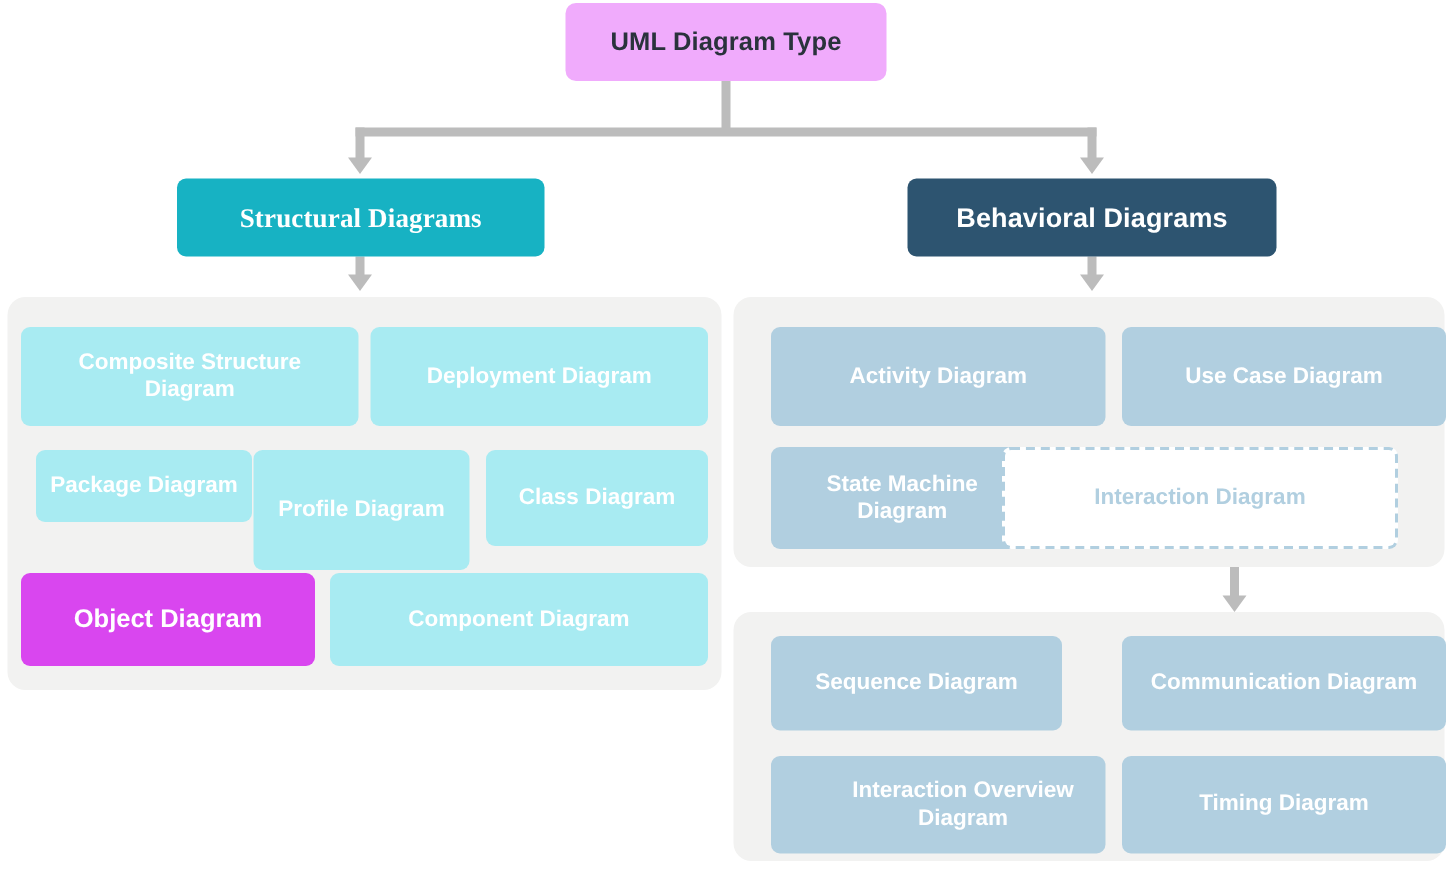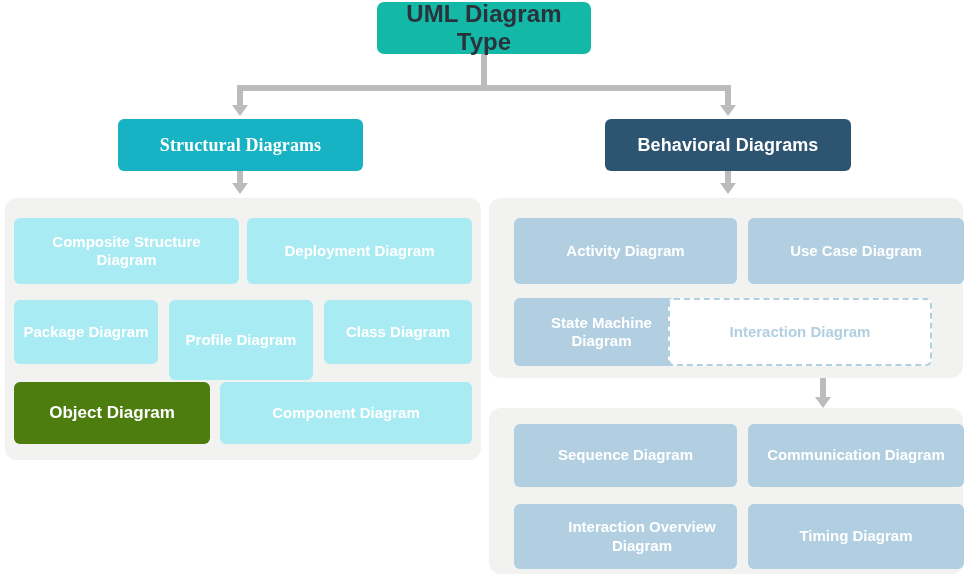--- a/index.html
+++ b/index.html
@@ -29,23 +29,23 @@
     display:flex;align-items:center;justify-content:center;
     text-align:center;
     border-radius:6px;
     font-weight:bold;
     line-height:1.16;
     letter-spacing:.1px;
     padding:4px 8px;
   }
 
   .root{
-    background:#14b8a6;
+    background:#f0abfc;
     color:#2a323c;
-    font-size:24px;
+    font-size:17px;
     border-radius:7px;
   }
   .branch-structural{
     background:#17b2c3;
     color:#ffffff;
     font-size:18px;
   }
   .branch-behavioral{
     background:#2d5470;
     color:#ffffff;
@@ -67,21 +67,21 @@
     display:flex;align-items:center;justify-content:center;
     text-align:center;
     border-radius:6px;
     font-weight:bold;
     font-size:15px;
     line-height:1.22;
     color:#ffffff;
     padding:3px 7px;
   }
   .leaf.cyan{background:#a8ebf2;}
-  .leaf.cyan-solid{background:#4d7c0f;font-size:17px;}
+  .leaf.cyan-solid{background:#d946ef;font-size:17px;}
   .leaf.blue{background:#b1cfe0;margin-left:11px;}
   .leaf.dashed{
     background:#ffffff;
     border:2px dashed #b1cfe0;
     color:#b1cfe0;
     font-weight:bold;
   }
 </style>
 </head>
 <body>
@@ -112,38 +112,38 @@
   <div class="node branch-structural" style="left:118px;top:119px;width:245px;height:52px;font-family:Liberation Serif, serif;">Structural Diagrams</div>
 
   <div class="node branch-behavioral" style="left:605px;top:119px;width:246px;height:52px;">Behavioral Diagrams</div>
 
   <div class="panel" style="left:5px;top:198px;width:476px;height:262px;">
   </div>
 
   <div class="leaf cyan" style="left:14px;top:218px;width:225px;height:66px;">Composite Structure Diagram</div>
   <div class="leaf cyan" style="left:247px;top:218px;width:225px;height:66px;">Deployment Diagram</div>
 
-  <div class="leaf cyan" style="left:14px;top:300px;width:144px;height:64px;">Package Diagram</div>
+  <div class="leaf cyan" style="left:24px;top:300px;width:144px;height:48px;">Package Diagram</div>
   <div class="leaf cyan" style="left:169px;top:300px;width:144px;height:80px;">Profile Diagram</div>
   <div class="leaf cyan" style="left:324px;top:300px;width:148px;height:64px;">Class Diagram</div>
 
   <div class="leaf cyan-solid" style="left:14px;top:382px;width:196px;height:62px;">Object Diagram</div>
   <div class="leaf cyan" style="left:220px;top:382px;width:252px;height:62px;">Component Diagram</div>
 
   <div class="panel" style="left:489px;top:198px;width:474px;height:180px;">
   </div>
 
   <div class="leaf blue" style="left:503px;top:218px;width:223px;height:66px;">Activity Diagram</div>
   <div class="leaf blue" style="left:737px;top:218px;width:216px;height:66px;">Use Case Diagram</div>
 
   <div class="leaf blue" style="left:503px;top:298px;width:175px;height:68px;">State Machine Diagram</div>
   <div class="leaf dashed" style="left:668px;top:298px;width:264px;height:68px;">Interaction Diagram</div>
 
   <div class="panel" style="left:489px;top:408px;width:474px;height:166px;">
   </div>
 
-  <div class="leaf blue" style="left:503px;top:424px;width:223px;height:63px;">Sequence Diagram</div>
+  <div class="leaf blue" style="left:503px;top:424px;width:194px;height:63px;">Sequence Diagram</div>
   <div class="leaf blue" style="left:737px;top:424px;width:216px;height:63px;">Communication Diagram</div>
 
   <div class="leaf blue" style="left:503px;top:504px;width:223px;height:65px;padding-left:40px;">Interaction Overview Diagram</div>
   <div class="leaf blue" style="left:737px;top:504px;width:216px;height:65px;">Timing Diagram</div>
 
 </div>
 
 </body></html>

